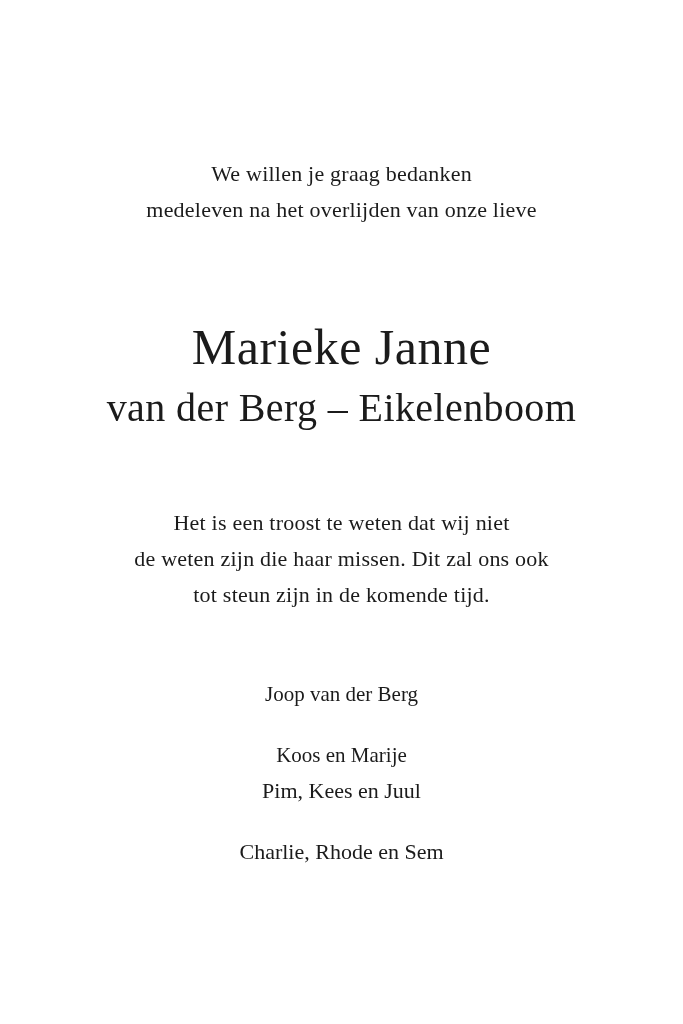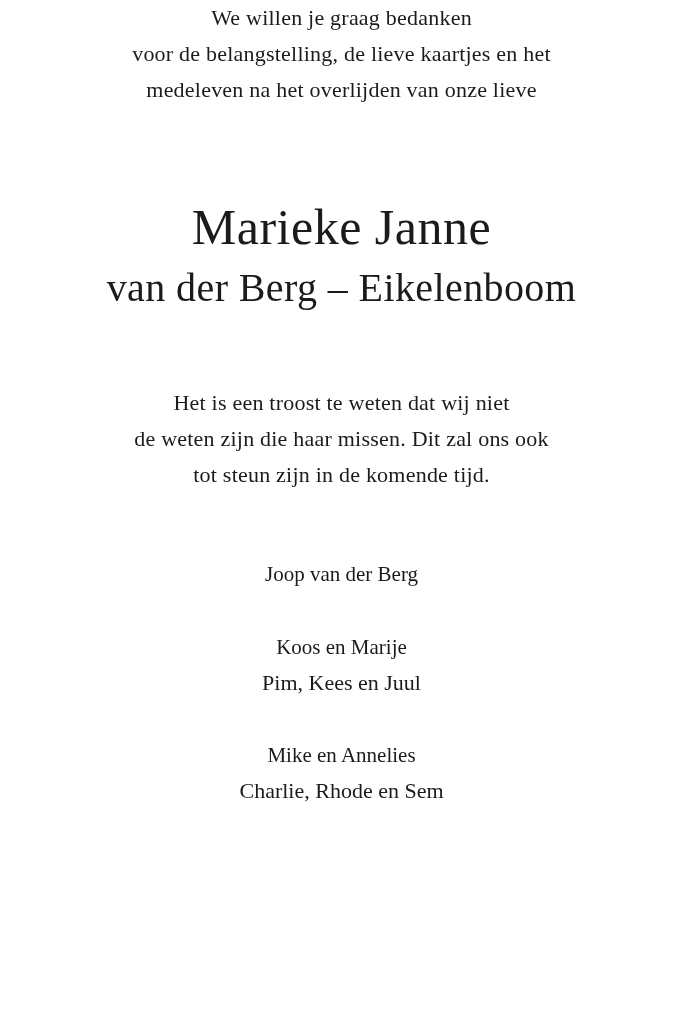--- a/index.html
+++ b/index.html
@@ -10,20 +10,21 @@
   body {
     width: 683px;
     height: 1024px;
     overflow: hidden;
     font-family: "Liberation Serif", "DejaVu Serif", serif;
     color: #1b1b1b;
   }
   .card {
     width: 683px;
     height: 1024px;
+    padding-top: 156px;
     box-sizing: border-box;
     text-align: center;
   }
   .intro .line,
   .consolation .line {
     font-size: 22px;
     line-height: 36px;
     letter-spacing: 0.01em;
   }
   .name {
@@ -40,39 +41,38 @@
     font-weight: normal;
     letter-spacing: 0.01em;
   }
   .consolation {
     margin-top: 75px;
   }
   .signatories {
     margin-top: 64px;
   }
   .sig-group + .sig-group {
-    margin-top: 38px;
+    margin-top: 26px;
   }
   .sig-name {
     font-size: 21px;
     line-height: 35px;
   }
   .sig-children {
     font-size: 22px;
     line-height: 35px;
   }
 </style>
 </head>
 <body>
 
 <div class="card">
 
   <div class="intro">
     <div class="line">We willen je graag bedanken</div>
-    <div class="line">voor de belangstelling, de lieve kaartjes en het</div>
     <div class="line">medeleven na het overlijden van onze lieve</div>
   </div>
 
   <h1 class="name">Marieke Janne</h1>
   <h2 class="surname">van der Berg – Eikelenboom</h2>
 
   <div class="consolation">
     <div class="line">Het is een troost te weten dat wij niet</div>
     <div class="line">de weten zijn die haar missen. Dit zal ons ook</div>
     <div class="line">tot steun zijn in de komende tijd.</div>
@@ -83,19 +83,18 @@
     <div class="sig-group">
       <div class="sig-name">Joop van der Berg</div>
     </div>
 
     <div class="sig-group">
       <div class="sig-name">Koos en Marije</div>
       <div class="sig-children">Pim, Kees en Juul</div>
     </div>
 
     <div class="sig-group">
-      <div class="sig-name">Mike en Annelies</div>
       <div class="sig-children">Charlie, Rhode en Sem</div>
     </div>
 
   </div>
 
 </div>
 
 </body></html>

